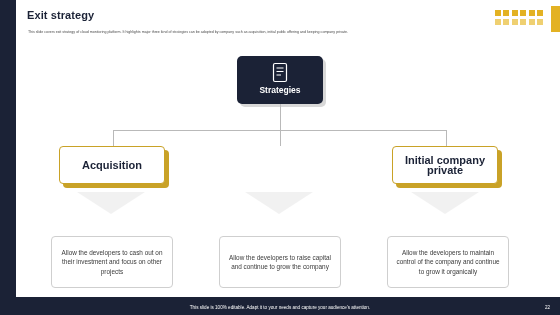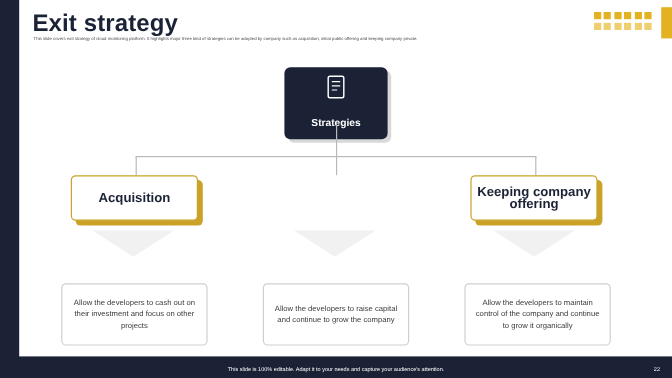--- a/index.html
+++ b/index.html
@@ -40,21 +40,21 @@
     width: 560px;
     height: 18px;
     background: #1b2236;
   }
 
   
   .title {
     position: absolute;
     left: 27px;
     top: 9px;
-    font-size: 20px;
+    font-size: 11px;
     font-weight: bold;
     color: #1b2236;
     letter-spacing: 0.1px;
   }
   .subtitle {
     position: absolute;
     left: 28px;
     top: 30px;
     width: 420px;
     font-size: 3.6px;
@@ -88,21 +88,21 @@
     height: 26px;
     background: #e3b223;
   }
 
   
   .node-top {
     position: absolute;
     left: 237px;
     top: 56px;
     width: 86px;
-    height: 60px;
+    height: 48px;
     background: #1b2236;
     border-radius: 5px;
     box-shadow: 3px 3px 0 0 #d8d8d8;
   }
   .node-top .doc-icon {
     position: absolute;
     left: 50%;
     top: 6px;
     transform: translateX(-50%);
   }
@@ -265,21 +265,21 @@
   <div class="conn v-stem"></div>
   <div class="conn h-bus"></div>
   <div class="conn v-left"></div>
   <div class="conn v-mid"></div>
   <div class="conn v-right"></div>
 
   <div class="box-mid mid-1">
     <span>Acquisition</span>
   </div>
   <div class="box-mid mid-3">
-    <span>Keeping company offering</span>
+    <span>Initial company private</span>
   </div>
 
   <div class="funnel fun-1"></div>
   <div class="funnel fun-2"></div>
   <div class="funnel fun-3"></div>
 
   <div class="box-bot bot-1">
     <span>Allow the developers to cash out on their investment and focus on other projects</span>
   </div>
   <div class="box-bot bot-2">

